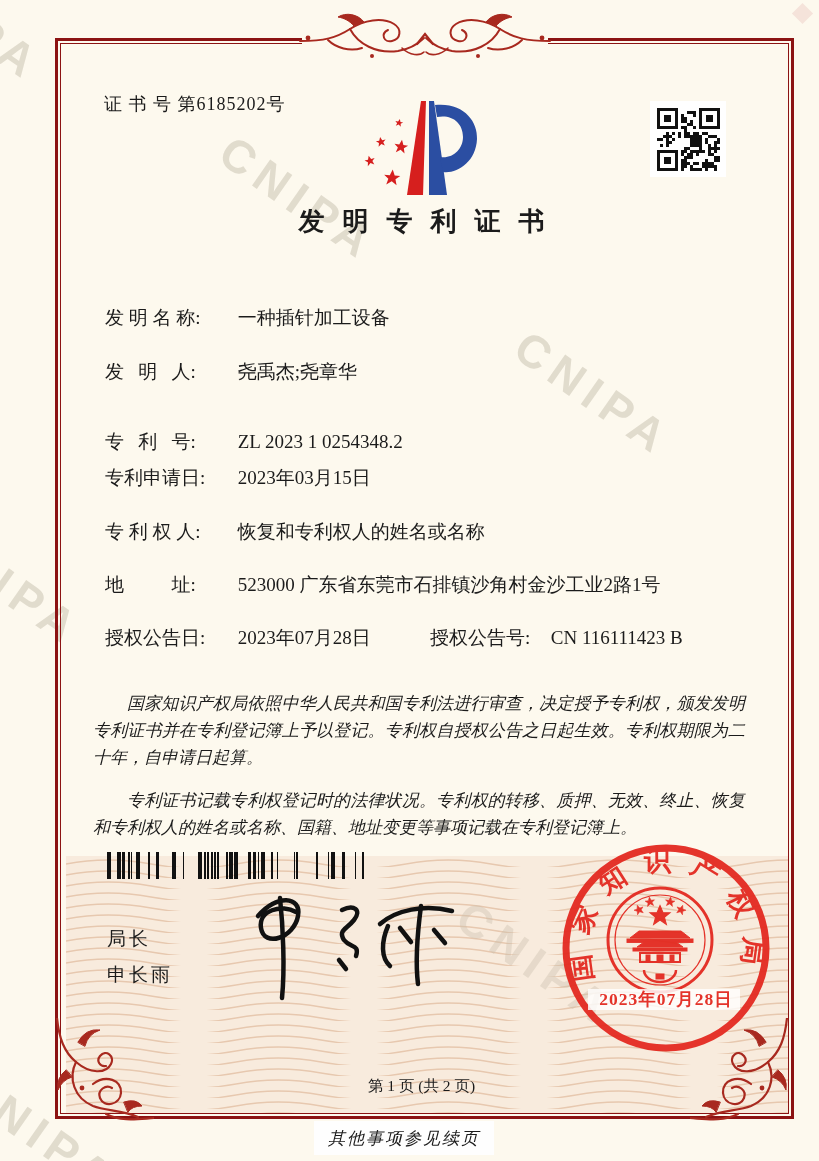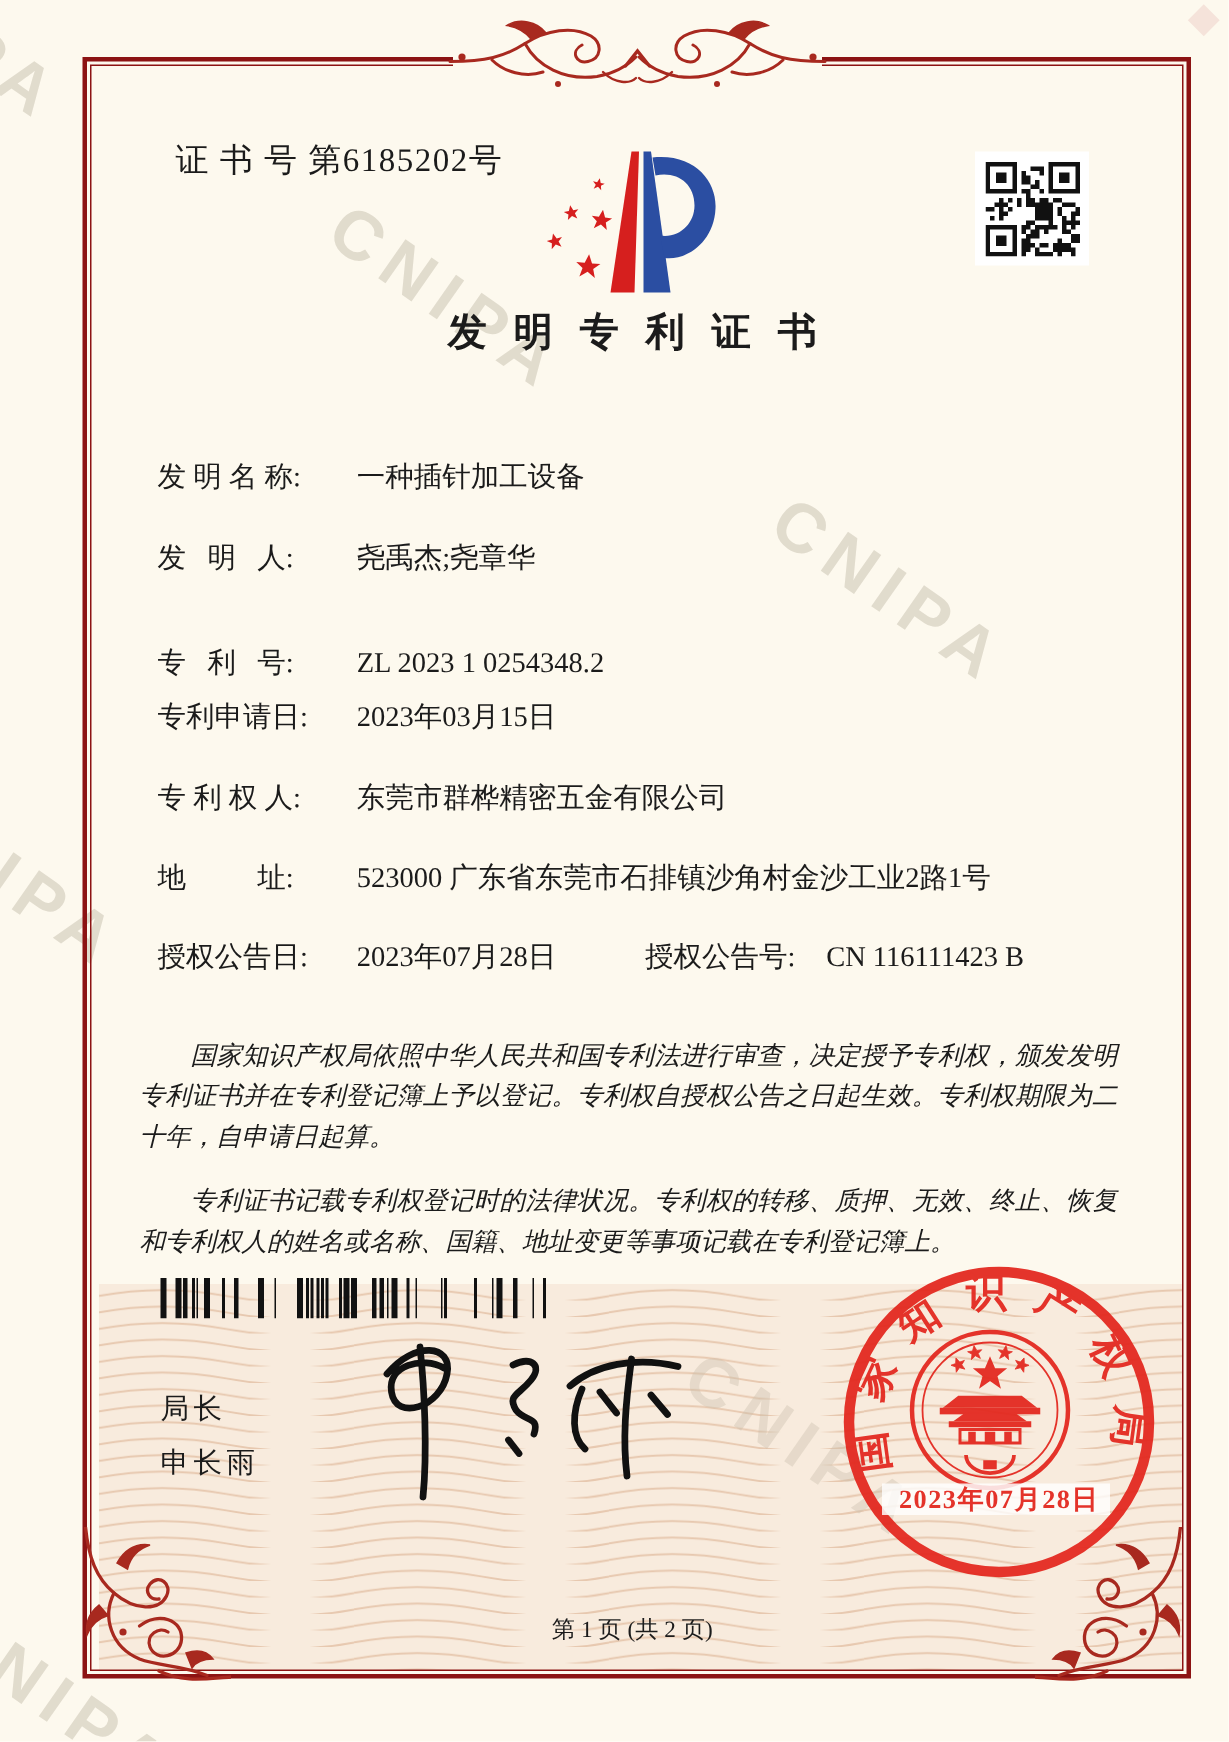--- a/index.html
+++ b/index.html
@@ -13,21 +13,21 @@
       transform:rotate(45deg);z-index:2;}
   
   .guilloche{position:absolute;left:66px;top:856px;z-index:1;}
   
   .border-outer{position:absolute;left:55px;top:38px;width:733px;height:1075px;
       border:3px solid #8C1313;z-index:4;pointer-events:none;}
   .border-inner{position:absolute;left:2px;top:2px;right:2px;bottom:2px;border:1px solid #8C1313;}
   .patch{position:absolute;left:302px;top:35px;width:246px;height:13px;background:#FDF9EE;z-index:4;}
   .orn{position:absolute;z-index:5;}
   
-  .cert-no{position:absolute;left:117px;top:92px;font-size:22px;letter-spacing:1px;z-index:5;white-space:pre;}
+  .cert-no{position:absolute;left:104px;top:92px;font-size:18px;letter-spacing:1px;z-index:5;white-space:pre;}
   .logo{position:absolute;left:355px;top:97px;z-index:5;}
   .qr{position:absolute;left:650px;top:101px;width:76px;height:76px;background:#fff;z-index:5;
       display:flex;align-items:center;justify-content:center;}
   .title{position:absolute;left:55px;top:204px;width:733px;text-align:center;font-size:26px;
       font-weight:bold;letter-spacing:18px;padding-left:18px;box-sizing:border-box;z-index:5;}
   .fields{position:absolute;left:105px;top:0;width:660px;z-index:5;}
   .frow{position:absolute;left:0;font-size:19px;}
   .flabel{display:inline-block;min-width:124px;white-space:pre;}
   .fvalue{margin-left:4px;}
   .pair2{position:absolute;left:325px;top:0;white-space:nowrap;}
@@ -159,21 +159,21 @@
     <div class="frow" style="top:429px;">
       <span class="flabel">专   利   号:</span>
       <span class="fvalue">ZL 2023 1 0254348.2</span>
     </div>
     <div class="frow" style="top:465px;">
       <span class="flabel">专利申请日:</span>
       <span class="fvalue">2023年03月15日</span>
     </div>
     <div class="frow" style="top:519px;">
       <span class="flabel">专 利 权 人:</span>
-      <span class="fvalue">东莞市群桦精密五金有限公司</span>
+      <span class="fvalue">恢复和专利权人的姓名或名称</span>
     </div>
     <div class="frow" style="top:572px;">
       <span class="flabel">地          址:</span>
       <span class="fvalue">523000 广东省东莞市石排镇沙角村金沙工业2路1号</span>
     </div>
     <div class="frow" style="top:625px;width:660px;">
       <span class="flabel">授权公告日:</span>
       <span class="fvalue">2023年07月28日</span>
       <span class="pair2">
         <span class="flabel" style="min-width:112px;">授权公告号:</span>
@@ -237,14 +237,17 @@
         <rect x="10" y="15" width="4" height="7"></rect>
         <path d="M-16,30 A16,12 0 0 0 16,30" fill="none" stroke-width="2.5"></path>
         <rect x="-4" y="34" width="8" height="5"></rect>
       </g>
       <rect x="-78" y="41" width="152" height="21" fill="#FFFFFF" opacity="0.85"></rect>
       <text y="57" text-anchor="middle" fill="#E3261D" font-size="17.5" font-weight="bold" style="letter-spacing:1px;font-family:'Liberation Serif',serif;">2023年07月28日</text>
     </g>
   </svg>
 
   <div class="pagefoot">第 1 页 (共 2 页)</div>
+  <div class="contnote">
+    <span>其他事项参见续页</span>
+  </div>
 
 </div>
 
 </body></html>

